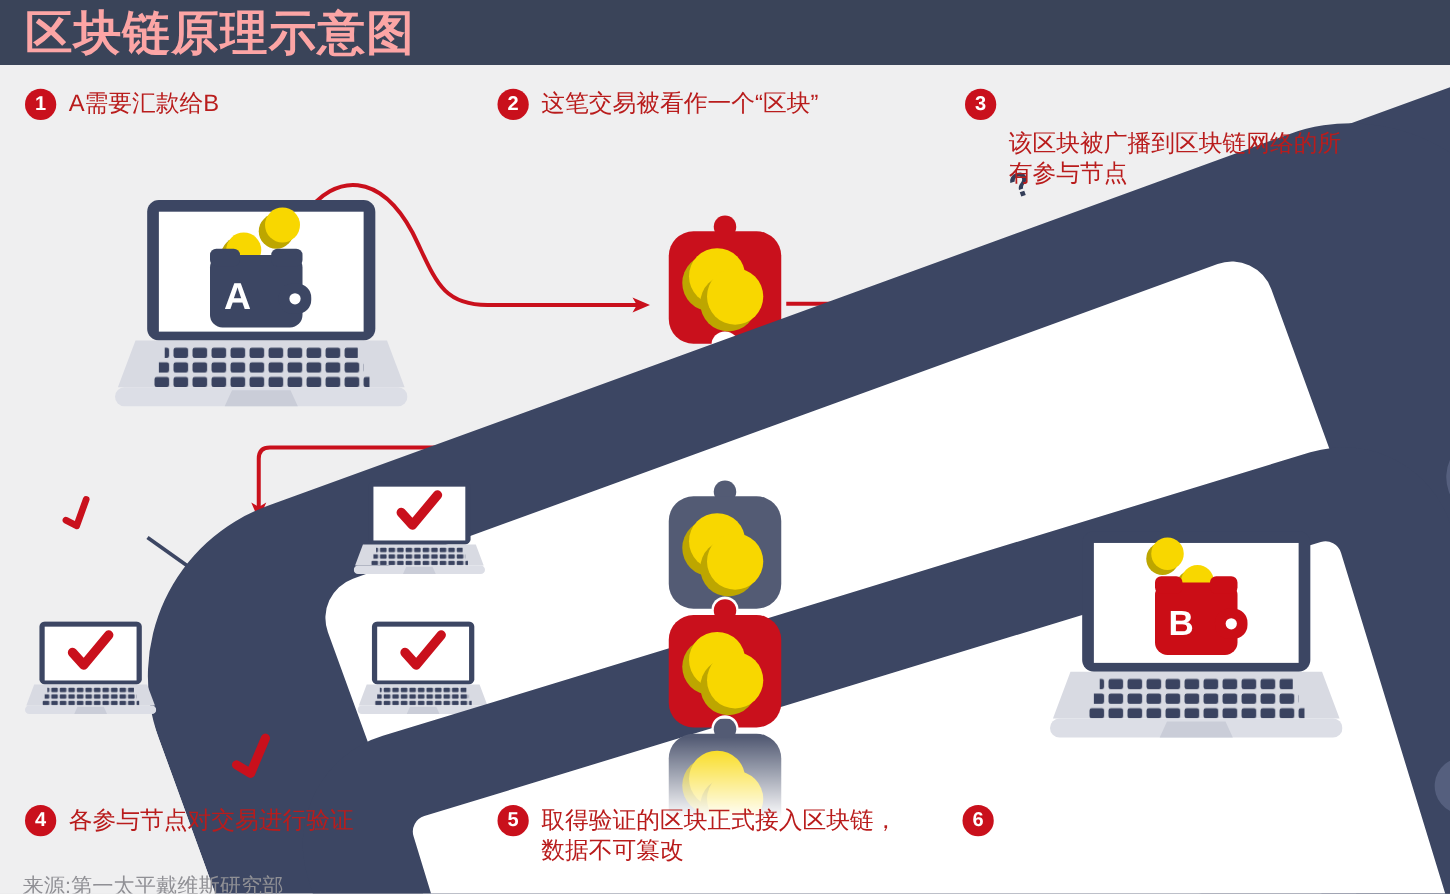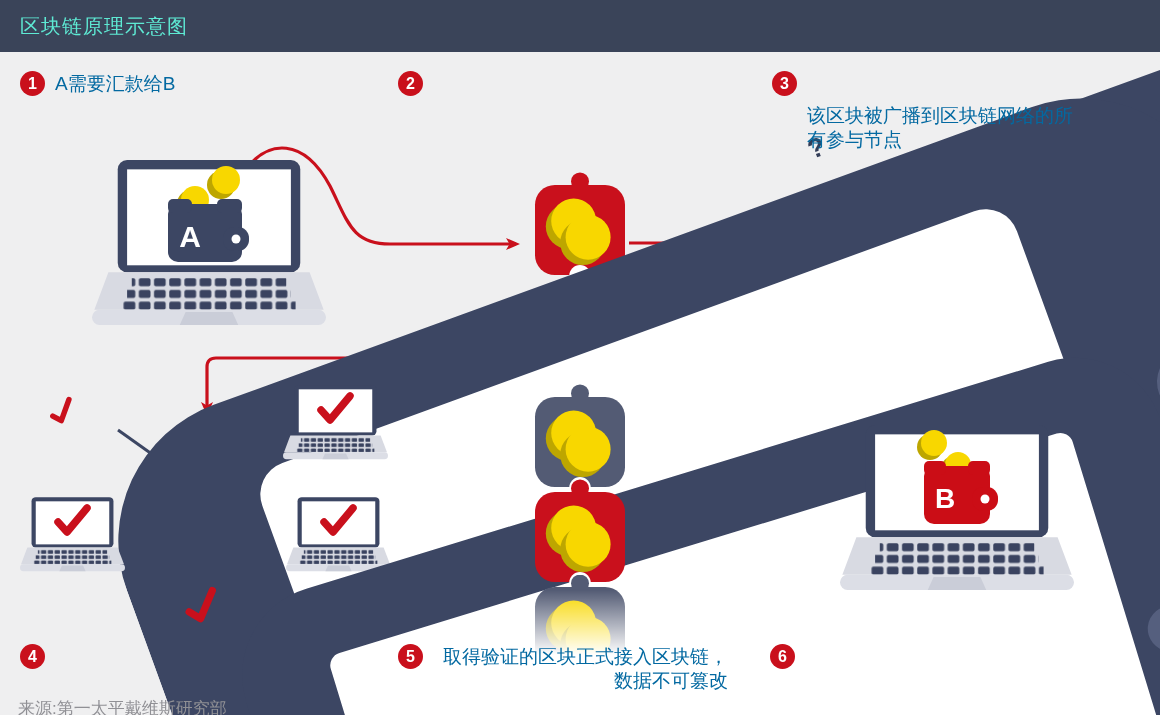--- a/index.html
+++ b/index.html
@@ -1,55 +1,57 @@
 <!DOCTYPE html>
 <html><head>
 <meta charset="utf-8">
 <style>
   html,body{margin:0;padding:0;background:#e8e8ea;}
   .stage{position:relative;width:1160px;height:715px;background:#efeff0;overflow:hidden;
          font-family:"Liberation Sans","DejaVu Sans",sans-serif;}
   .titlebar{position:absolute;left:0;top:0;width:100%;height:52px;background:#3a4459;
             display:flex;align-items:center;}
-  .title{color:#5eead4;font-size:20px;font-weight:normal;padding-left:20px;letter-spacing:1px;}
+  .title{color:#fca5a5;font-size:38px;font-weight:bold;padding-left:20px;letter-spacing:1px;}
   .step{position:absolute;display:flex;gap:10px;align-items:flex-start;z-index:3;}
   .badge{width:25px;height:25px;border-radius:50%;background:#c9101c;color:#fff;
          font-weight:bold;font-size:16px;display:flex;align-items:center;justify-content:center;
          flex:none;line-height:1;}
-  .stext{font-size:19px;color:#0369a1;line-height:24px;padding-top:1px;}
+  .stext{font-size:19px;color:#b91c1c;line-height:24px;padding-top:1px;}
   .source{position:absolute;left:18px;top:697px;font-size:17px;color:#909095;z-index:3;}
   svg text{font-family:"Liberation Sans","DejaVu Sans",sans-serif;}
   .diagram{position:absolute;left:0;top:0;z-index:1;}
 </style>
 </head>
 <body>
 
 <div class="stage">
 
   <div class="titlebar">
     <div class="title">区块链原理示意图</div>
   </div>
 
   <div class="step" style="left:20px;top:71px;width:330px;">
     <div class="badge">1</div>
     <div class="stext">A需要汇款给B</div>
   </div>
   <div class="step" style="left:398px;top:71px;width:340px;">
     <div class="badge">2</div>
+    <div class="stext">这笔交易被看作一个“区块”</div>
   </div>
   <div class="step" style="left:772px;top:71px;width:320px;">
     <div class="badge">3</div>
     <div class="stext" style="width:284px;margin-top:32px;">该区块被广播到区块链网络的所有参与节点</div>
   </div>
   <div class="step" style="left:20px;top:644px;width:340px;">
     <div class="badge">4</div>
+    <div class="stext">各参与节点对交易进行验证</div>
   </div>
   <div class="step" style="left:398px;top:644px;width:330px;">
     <div class="badge">5</div>
-    <div class="stext" style="width:295px;text-align:right;">取得验证的区块正式接入区块链，数据不可篡改</div>
+    <div class="stext" style="width:295px;">取得验证的区块正式接入区块链，数据不可篡改</div>
   </div>
   <div class="step" style="left:770px;top:644px;width:360px;">
     <div class="badge">6</div>
   </div>
 
   <div class="source">来源:第一太平戴维斯研究部</div>
 
   <svg class="diagram" width="1160" height="715" viewBox="0 0 1160 715">
     <defs>
       <pattern id="keys" width="13" height="10" patternUnits="userSpaceOnUse">

